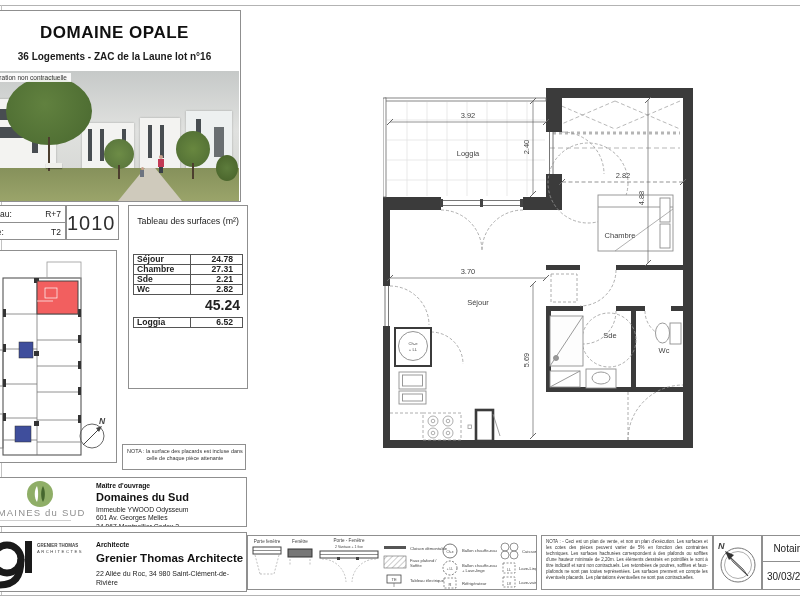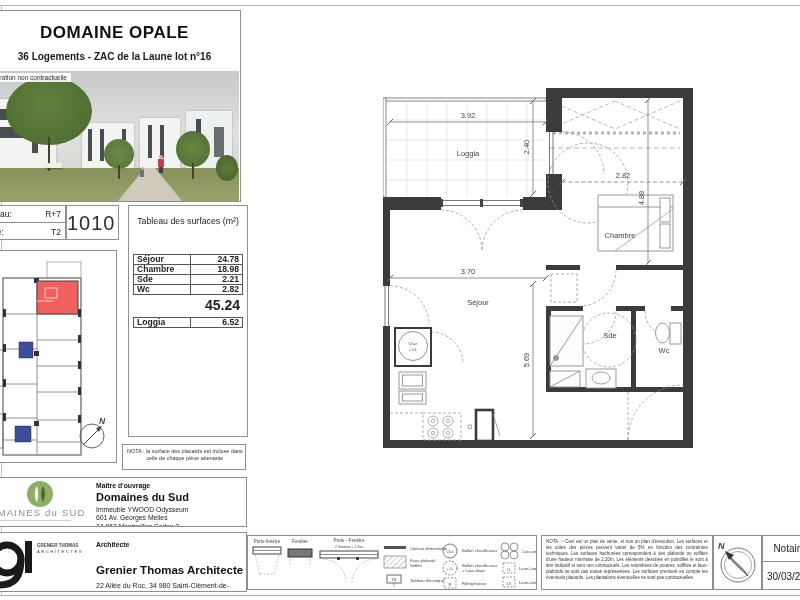--- a/index.html
+++ b/index.html
@@ -30,21 +30,21 @@
            height:17px;box-sizing:border-box;padding:0 4px 0 0;}
   .inforow .lbl{margin-left:-6px;white-space:nowrap;}
   .unitnum{font-size:20px;letter-spacing:1px;color:#2e2e2e;text-align:left;line-height:35px;}
 
   
   .stit{margin-top:10px;text-align:center;font-size:8.8px;color:#222;}
   .srow{position:absolute;left:4px;right:4px;height:11px;display:flex;box-sizing:border-box;}
   .srow .c1{width:52%;border:1px solid #555;border-right:none;box-sizing:border-box;
             font-size:8.6px;font-weight:bold;padding:0 0 0 3px;line-height:9.5px;}
   .srow .c2{width:48%;border:1px solid #555;box-sizing:border-box;font-size:8.6px;font-weight:bold;
-            text-align:right;padding-right:3px;line-height:9.5px;}
+            text-align:right;padding-right:9px;line-height:9.5px;}
   .stot{position:absolute;right:7px;font-size:14px;font-weight:bold;}
 
   .tinybox{position:absolute;border:1px solid #8f8f8f;box-sizing:border-box;}
   .scaled{transform:scale(.62);transform-origin:0 0;width:161%;font-size:8.8px;line-height:1.3;color:#333;}
 
   .role{font-size:6.8px;font-weight:bold;color:#111;}
   .bname{font-size:11px;font-weight:bold;color:#111;margin-top:2px;}
   .baddr{font-size:6.8px;color:#222;line-height:1.25;margin-top:3px;}
   .logo-ds-text{position:absolute;left:-8px;top:29px;font-size:9.5px;letter-spacing:1.2px;color:#8f8f8f;white-space:nowrap;}
   .logo-ds-rule{position:absolute;left:-6px;top:42px;width:88px;border-top:1px solid #cfcfcf;}
@@ -121,29 +121,29 @@
     </div>
     <div class="inforow">
       <span class="lbl">Type:</span>
       <span>T2</span>
     </div>
   </div>
   <div class="panel unitnum" style="left:66px;top:205px;width:53px;height:35px;">
     <span>1010</span>
   </div>
 
-  <div class="panel" style="left:128px;top:205px;width:120px;height:232px;">
+  <div class="panel" style="left:128px;top:205px;width:120px;height:184px;">
     <div class="stit">Tableau des surfaces (m²)</div>
     <div class="srow" style="top:48px;">
       <div class="c1">Séjour</div>
       <div class="c2">24.78</div>
     </div>
     <div class="srow" style="top:58px;">
       <div class="c1">Chambre</div>
-      <div class="c2">18.98</div>
+      <div class="c2">27.31</div>
     </div>
     <div class="srow" style="top:68px;">
       <div class="c1">Sde</div>
       <div class="c2">2.21</div>
     </div>
     <div class="srow" style="top:78px;">
       <div class="c1">Wc</div>
       <div class="c2">2.82</div>
     </div>
     <div class="stot" style="top:91px;">45.24</div>
@@ -400,21 +400,21 @@
   <div class="panel" style="left:-12px;top:532px;width:259px;height:60px;overflow:hidden;">
     <svg class="abs" style="left:0;top:4px;" width="100" height="52" viewBox="0 0 100 52">
       <circle cx="18" cy="22" r="14" fill="none" stroke="#1a1a1a" stroke-width="7"></circle>
       <path d="M 32 22 C 32 40 26 48 10 48" fill="none" stroke="#1a1a1a" stroke-width="7"></path>
       <rect x="36" y="4" width="7" height="32" fill="#1a1a1a"></rect>
       <text x="48" y="10" font-size="4.5" font-weight="bold" fill="#222">GRENIER THOMAS</text>
       <text x="48" y="16" font-size="4.2" letter-spacing="1.5" fill="#555">ARCHITECTES</text>
     </svg>
     <div class="abs" style="left:107px;top:8px;">
       <div class="role">Architecte</div>
-      <div class="bname" style="font-size:11.5px;margin-top:16px;">Grenier Thomas Architecte</div>
+      <div class="bname" style="font-size:11.5px;margin-top:4px;">Grenier Thomas Architecte</div>
       <div class="baddr" style="font-size:7px;margin-top:6px;">22 Allée du Roc, 34 980 Saint-Clément-de-Rivière</div>
     </div>
   </div>
 
   <div class="panel" style="left:247px;top:535px;width:290px;height:55px;">
     <svg width="288" height="53" viewBox="0 0 288 53">
       <defs>
         <pattern id="hatch" width="4" height="4" patternUnits="userSpaceOnUse" patternTransform="rotate(45)">
           <line x1="0" y1="0" x2="0" y2="4" stroke="#999" stroke-width="1"></line>
         </pattern>

